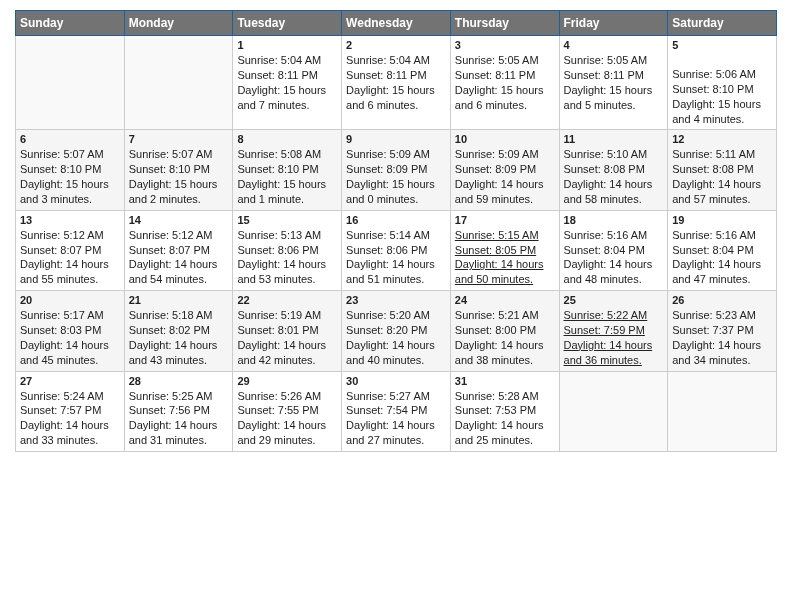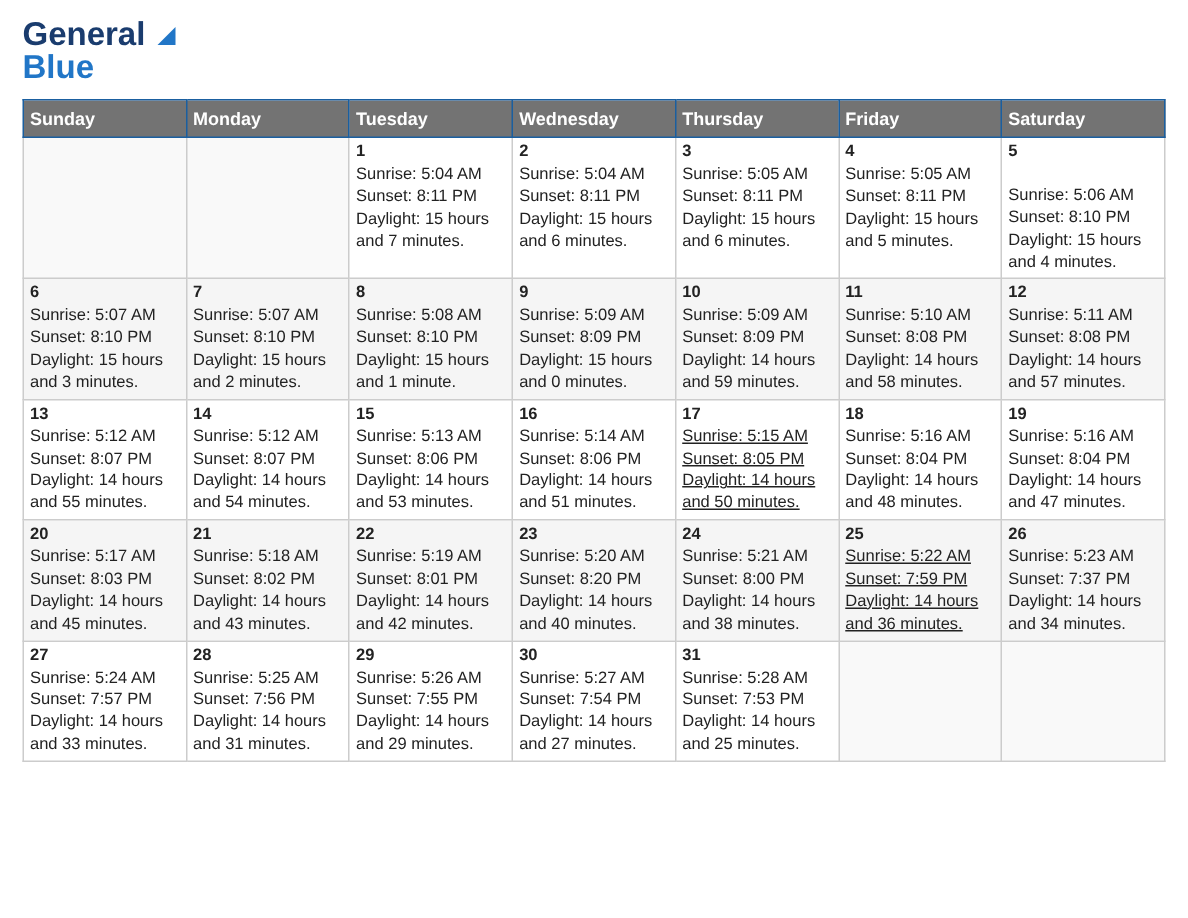--- a/index.html
+++ b/index.html
@@ -81,35 +81,20 @@
       background: #f9f9f9 !important;
     }
     
     .row-even td { background: #fff; }
     .row-odd td { background: #efefef; }
   </style>
 </head>
 <body>
 
 <div class="page">
-  <div class="header">
-    <div class="logo">
-      <div style="display:flex;align-items:center;">
-        <span style="font-size:22px;font-weight:bold;color:#1a3c6e;">General</span>
-        <svg width="22" height="22" viewBox="0 0 22 22" style="margin-left:2px;">
-          <polygon points="6,18 18,18 18,6" fill="#2176c7"></polygon>
-        </svg>
-      </div>
-      <span style="font-size:22px;font-weight:bold;color:#2176c7;margin-top:-4px;">Blue</span>
-    </div>
-    <div class="title-block">
-      <div class="month-year"></div>
-      <div class="location"></div>
-    </div>
-  </div>
 
   <table class="calendar-table">
     <thead>
       <tr>
       <th>Sunday</th>
           <th>Monday</th>
           <th>Tuesday</th>
           <th>Wednesday</th>
           <th>Thursday</th>
           <th>Friday</th>

